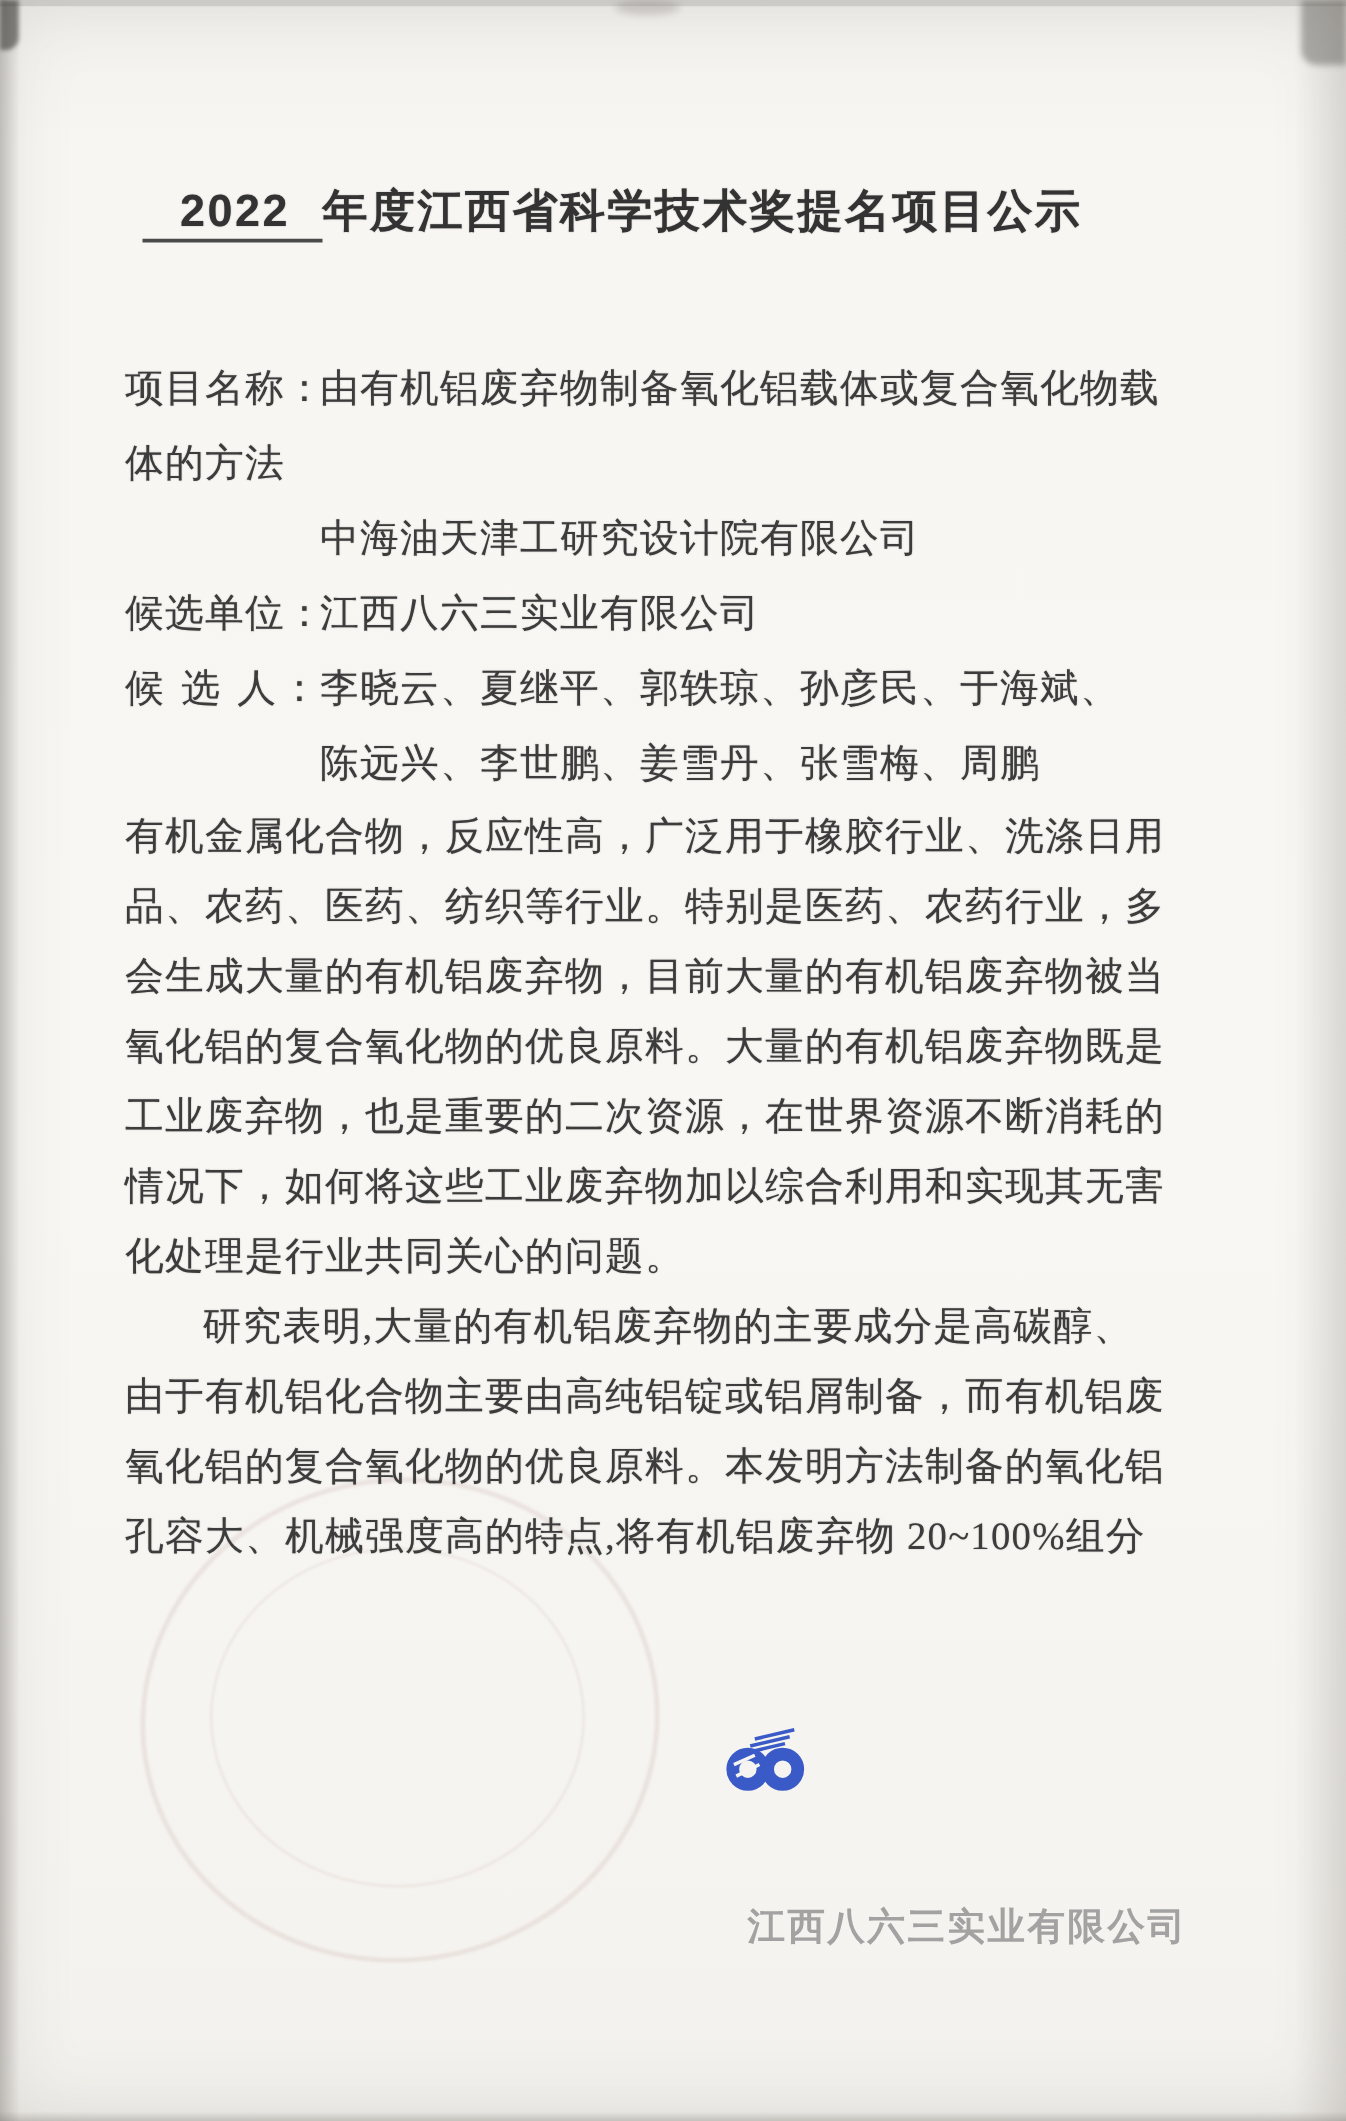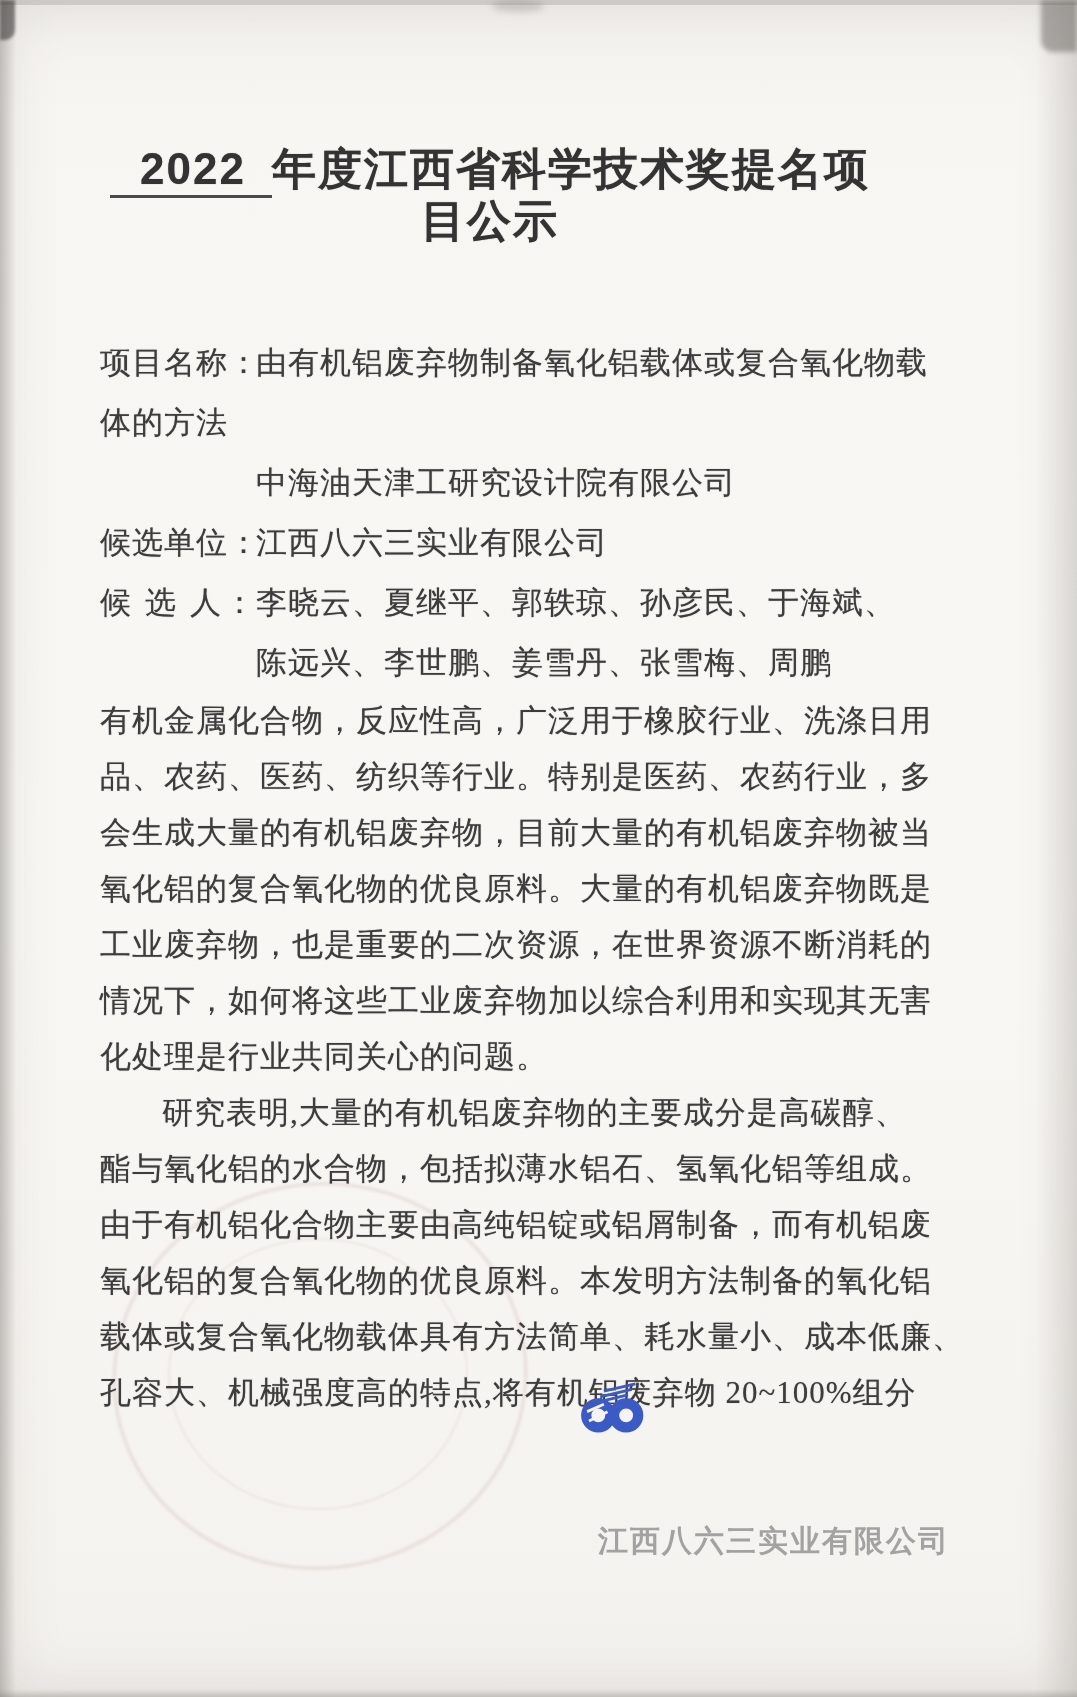--- a/index.html
+++ b/index.html
@@ -29,21 +29,21 @@
     border-radius:50%;filter:blur(3px);}
   .seal{position:absolute;left:112px;top:1182px;width:408px;height:380px;border-radius:50%;
     border:4px solid rgba(165,122,110,.14);transform:rotate(-8deg);filter:blur(1px);}
   .seal-inner{position:absolute;left:168px;top:1238px;width:296px;height:268px;border-radius:50%;
     border:2px solid rgba(165,122,110,.10);filter:blur(1px);}
 
   .content{position:absolute;left:100px;top:143px;width:810px;}
   .doc-title{
     margin:0;width:780px;text-align:center;
     font-family:"Liberation Sans","DejaVu Sans",sans-serif;
-    font-weight:700;font-size:44px;line-height:52px;letter-spacing:2px;color:#333;
+    font-weight:700;font-size:36px;line-height:52px;letter-spacing:2px;color:#333;
     text-shadow:0 0 1px rgba(55,55,55,.55);
   }
   .doc-title .year{border-bottom:3px solid #4a4a4a;padding:0 26px 2px 30px;}
 
   .fields{margin-top:86px;}
   .fline,.bline{
     margin:0;font-size:31px;letter-spacing:1px;white-space:nowrap;
     color:#3c3c3c;text-shadow:0 0 1px rgba(60,60,60,.5);
   }
   .fline{line-height:60px;}
@@ -94,24 +94,22 @@
     <div class="paras">
       <p class="bline">有机金属化合物，反应性高，广泛用于橡胶行业、洗涤日用</p>
       <p class="bline">品、农药、医药、纺织等行业。特别是医药、农药行业，多</p>
       <p class="bline">会生成大量的有机铝废弃物，目前大量的有机铝废弃物被当</p>
       <p class="bline">氧化铝的复合氧化物的优良原料。大量的有机铝废弃物既是</p>
       <p class="bline">工业废弃物，也是重要的二次资源，在世界资源不断消耗的</p>
       <p class="bline">情况下，如何将这些工业废弃物加以综合利用和实现其无害</p>
       <p class="bline">化处理是行业共同关心的问题。</p>
 
       <p class="bline indent">研究表明,大量的有机铝废弃物的主要成分是高碳醇、</p>
-      <p class="bline">酯与氧化铝的水合物，包括拟薄水铝石、氢氧化铝等组成。</p>
       <p class="bline">由于有机铝化合物主要由高纯铝锭或铝屑制备，而有机铝废</p>
       <p class="bline">氧化铝的复合氧化物的优良原料。本发明方法制备的氧化铝</p>
-      <p class="bline">载体或复合氧化物载体具有方法简单、耗水量小、成本低廉、</p>
       <p class="bline">孔容大、机械强度高的特点,将有机铝废弃物 20~100%组分</p>
     </div>
   </div>
 
   <svg class="logo" viewBox="0 0 84 58" aria-hidden="true">
     <g stroke="#3a5bc7" fill="none">
       <line x1="30" y1="12" x2="64" y2="4" stroke-width="3"></line>
       <line x1="26" y1="18" x2="60" y2="10" stroke-width="3"></line>
       <line x1="22" y1="24" x2="56" y2="16" stroke-width="3"></line>
       <circle cx="24" cy="38" r="13" stroke-width="11"></circle>

